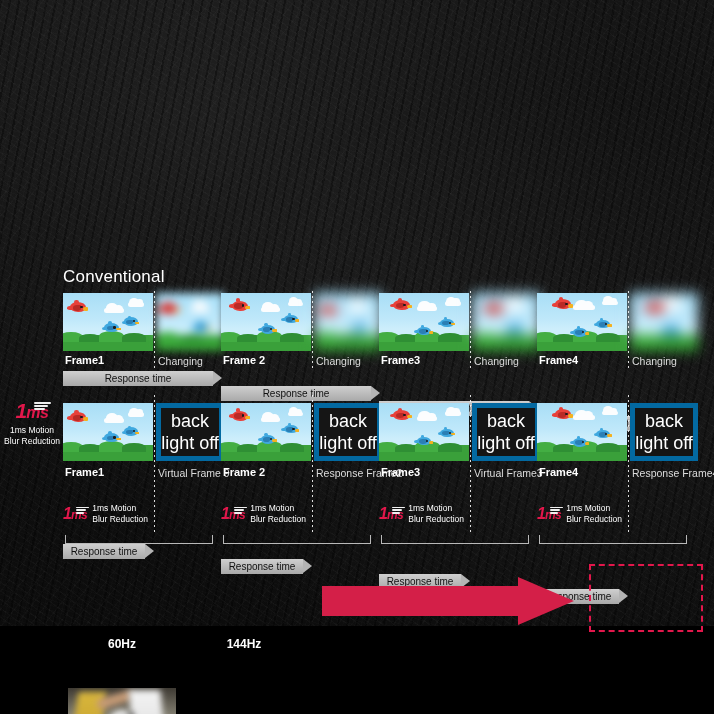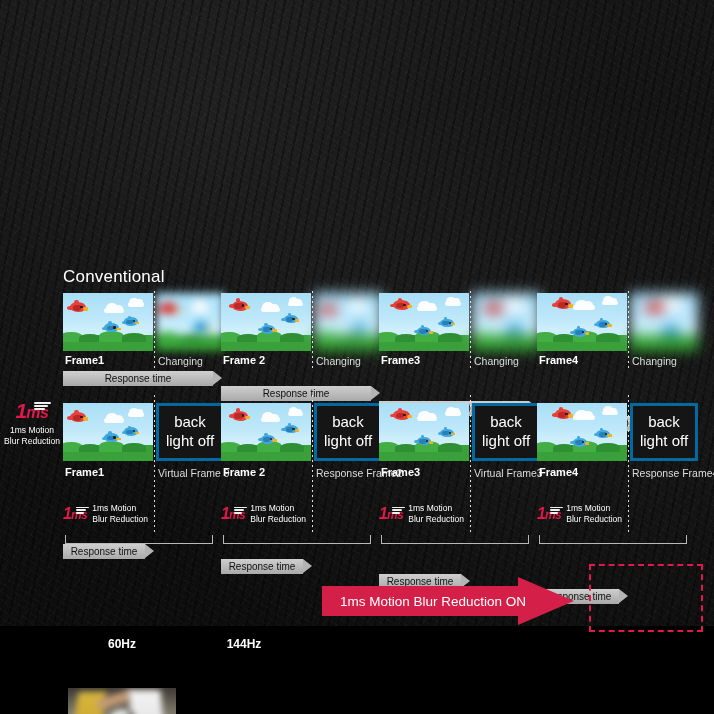--- a/index.html
+++ b/index.html
@@ -110,23 +110,23 @@
   
   .vdot {
     width: 1px;
     background-image: linear-gradient(to bottom, #fff 0 2px, transparent 2px 5px);
     background-size: 1px 5px;
     opacity: .85;
   }
 
   
   .blbox {
-    border: 3px solid #0369a1;
+    border: 5px solid #0369a1;
     background: #151515;
-    color: #fff; font-size: 15px; line-height: 1.25;
+    color: #fff; font-size: 18px; line-height: 1.25;
     display: flex; align-items: center; justify-content: center; text-align: center;
     font-family: "Liberation Sans", sans-serif;
   }
 
   
   .ms-logo { position: relative; display: inline-block; }
   .ms-logo .one {
     font-style: italic; font-weight: bold; color: #e2174b;
     line-height: 1; letter-spacing: -1px;
   }
@@ -712,18 +712,17 @@
 
     <div class="ball"></div>
   </div>
   <div class="abs hz-label" style="left:68px; top:637px; width:108px;">60Hz</div>
 
   <div class="abs hz-label" style="left:190px; top:637px; width:108px;">144Hz</div>
 
   <div class="abs" id="arrow-banner">
     <div class="shaft"></div>
     <div class="head"></div>
-    <div class="txt">1ms Motion Blur Reduction ON</div>
   </div>
 
   <div class="abs dashed-hl" style="left:589px; top:564px; width:114px; height:68px;"></div>
 
 </div>
 
 </body></html>

